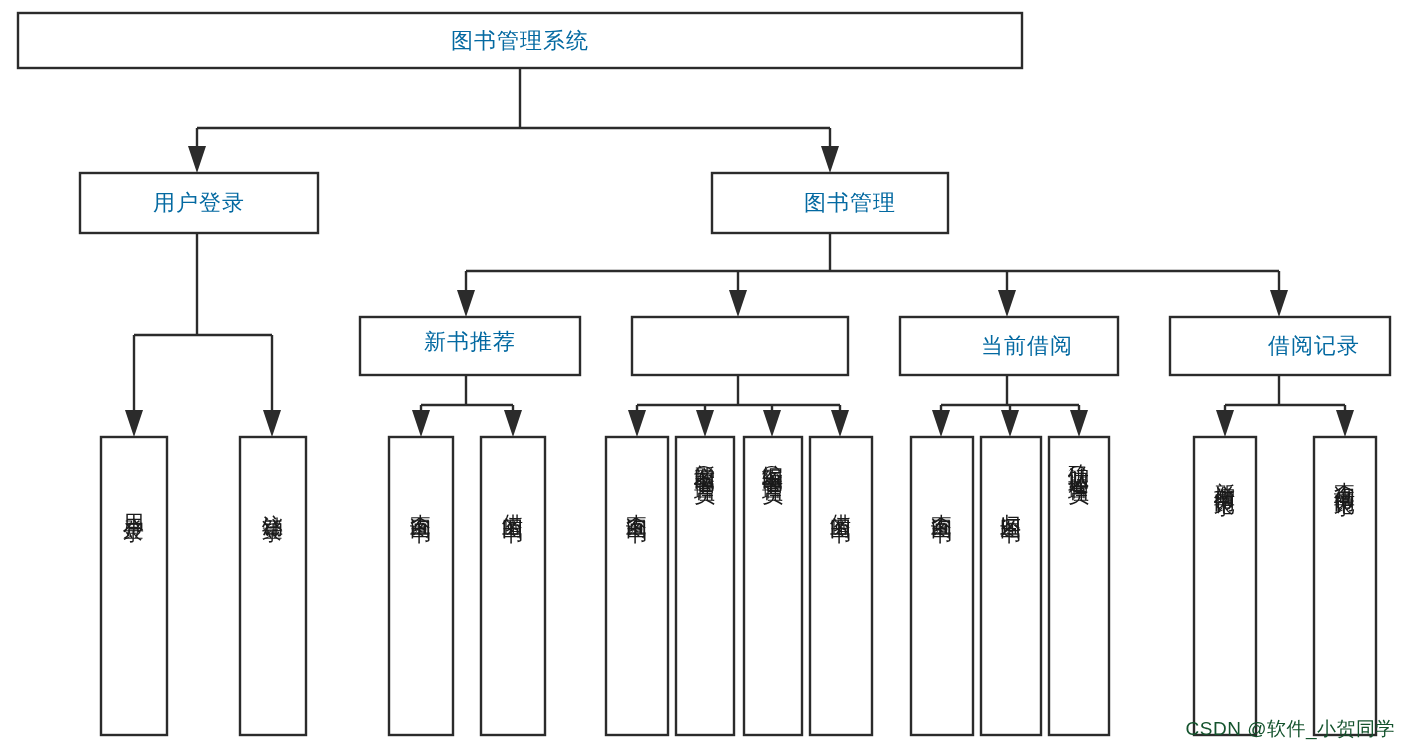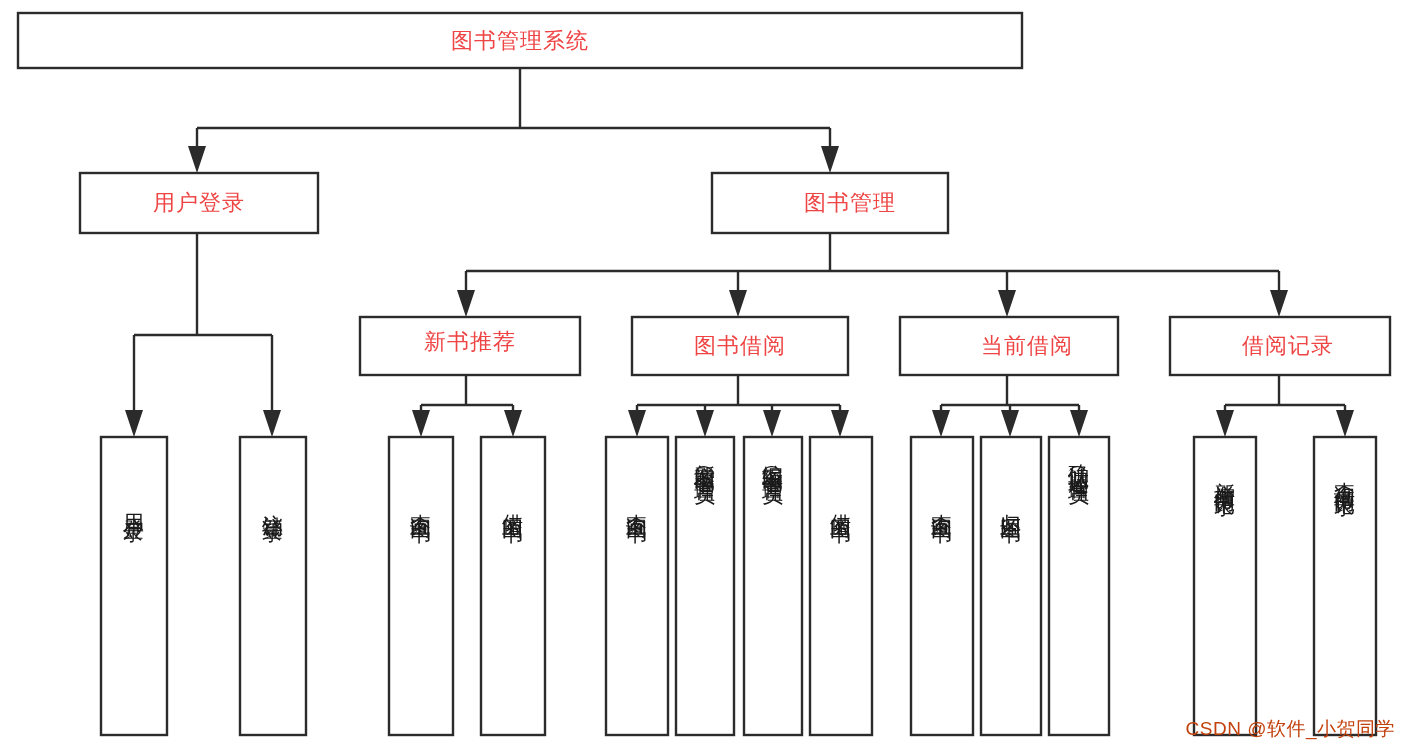--- a/index.html
+++ b/index.html
@@ -59,31 +59,31 @@
   .hlabel-wrap {
     position: absolute;
     display: flex;
     align-items: center;
     justify-content: center;
     pointer-events: none;
   }
   .hlabel-text {
     font-family: "Liberation Sans", "DejaVu Sans", sans-serif;
     font-size: 22px;
-    color: #ef4444;
+    color: #0369a1;
     white-space: nowrap;
     letter-spacing: 1px;
   }
   #watermark {
     position: absolute;
     right: 10px;
     bottom: 5px;
     font-family: "Liberation Sans", "DejaVu Sans", sans-serif;
     font-size: 19px;
-    color: #c2410c;
+    color: #14532d;
     letter-spacing: 0.5px;
     white-space: nowrap;
     user-select: none;
   }
 </style>
 </head>
 <body>
 
 <div id="diagram-root">
 
@@ -198,27 +198,24 @@
   <div class="hlabel-wrap" style="left:80px; top:173px; width:238px; height:60px;">
     <span class="hlabel-text">用户登录</span>
   </div>
   <div class="hlabel-wrap" style="left:712px; top:173px; width:276px; height:60px;">
     <span class="hlabel-text">图书管理</span>
   </div>
 
   <div class="hlabel-wrap" style="left:360px; top:317px; width:220px; height:50px;">
     <span class="hlabel-text">新书推荐</span>
   </div>
-  <div class="hlabel-wrap" style="left:632px; top:317px; width:216px; height:58px;">
-    <span class="hlabel-text">图书借阅</span>
-  </div>
   <div class="hlabel-wrap" style="left:900px; top:317px; width:254px; height:58px;">
     <span class="hlabel-text">当前借阅</span>
   </div>
-  <div class="hlabel-wrap" style="left:1170px; top:317px; width:236px; height:58px;">
+  <div class="hlabel-wrap" style="left:1124px; top:317px; width:236px; height:58px;justify-content:flex-end;">
     <span class="hlabel-text">借阅记录</span>
   </div>
 
   <div class="vlabel-wrap" style="left:101px; top:437px; width:66px; height:298px; padding-top:60px;">
     <span class="vlabel-text">用户登录</span>
   </div>
   <div class="vlabel-wrap" style="left:240px; top:437px; width:66px; height:298px; padding-top:60px;">
     <span class="vlabel-text">注销登录</span>
   </div>
 

